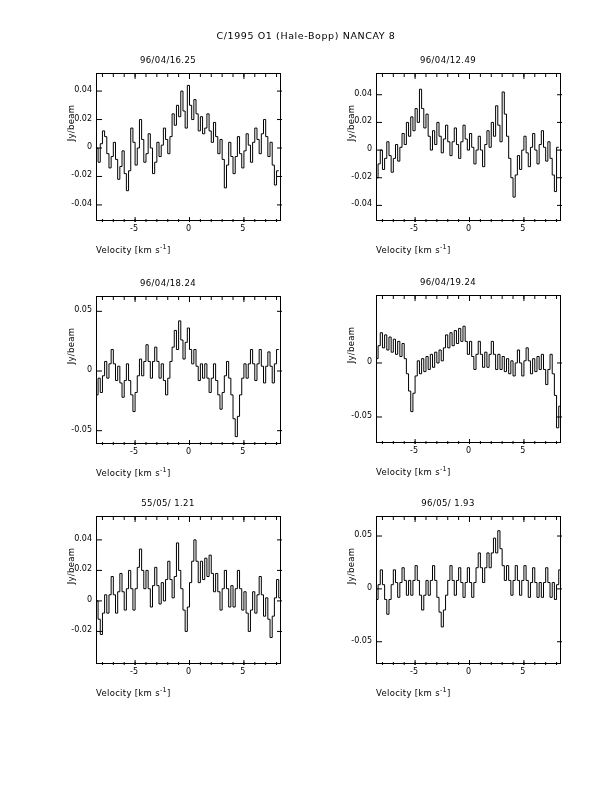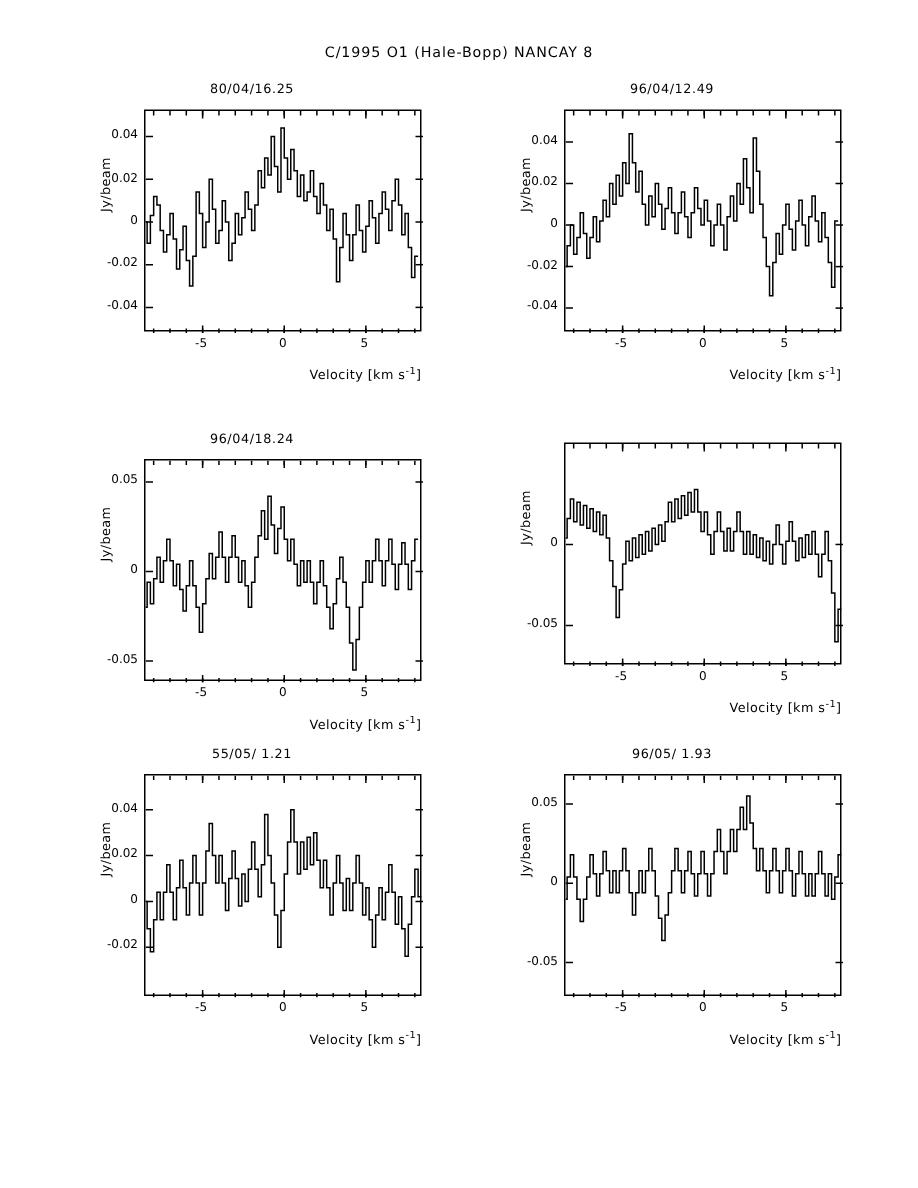--- a/index.html
+++ b/index.html
@@ -61,21 +61,21 @@
     transform: rotate(-90deg);
     transform-origin: 40px 10px;
     text-align: center;
     letter-spacing: 0.3px;
   }
   .xlabel {
     position: absolute;
     left: 58px;
     top: 188px;
     width: 185px;
-    text-align: right;
+    text-align: left;
     font-size: 8.5px;
     letter-spacing: 0.3px;
   }
   .xlabel sup {
     font-size: 6.5px;
     vertical-align: super;
   }
   .tick-label-x {
     position: absolute;
     font-size: 8px;
@@ -88,21 +88,21 @@
     text-align: right;
     width: 40px;
   }
 </style>
 </head>
 <body>
 
 <div id="page-title">C/1995 O1 (Hale-Bopp)   NANCAY      8</div>
 
 <div class="panel" style="left:38px; top:55px;">
-  <div class="panel-title">80/04/16.25</div>
+  <div class="panel-title">96/04/16.25</div>
   <div class="ylabel">Jy/beam</div>
   <div class="plot-box">
       <svg width="185" height="148" viewBox="0 0 185 148">
         <line x1="38.088235294117645" y1="148" x2="38.088235294117645" y2="143" stroke="#000" stroke-width="1"></line>
         <line x1="38.088235294117645" y1="0" x2="38.088235294117645" y2="5" stroke="#000" stroke-width="1"></line>
         <line x1="92.5" y1="148" x2="92.5" y2="143" stroke="#000" stroke-width="1"></line>
         <line x1="92.5" y1="0" x2="92.5" y2="5" stroke="#000" stroke-width="1"></line>
         <line x1="146.91176470588235" y1="148" x2="146.91176470588235" y2="143" stroke="#000" stroke-width="1"></line>
         <line x1="146.91176470588235" y1="0" x2="146.91176470588235" y2="5" stroke="#000" stroke-width="1"></line>
         <line x1="5.4411764705882355" y1="148" x2="5.4411764705882355" y2="145" stroke="#000" stroke-width="1"></line>
@@ -225,21 +225,21 @@
 <div class="tick-label-x" style="left: 83.0882px; top: 169px;">-5</div>
     <div class="tick-label-x" style="left: 137.5px; top: 169px;">0</div>
     <div class="tick-label-x" style="left: 191.912px; top: 169px;">5</div>
     <div class="tick-label-y" style="left: 14px; top: 144.402px;">-0.04</div>
     <div class="tick-label-y" style="left: 14px; top: 116.738px;">-0.02</div>
     <div class="tick-label-y" style="left: 14px; top: 89.0748px;">0</div>
     <div class="tick-label-y" style="left: 14px; top: 61.4112px;">0.02</div>
     <div class="tick-label-y" style="left: 14px; top: 33.7477px;">0.04</div>
   </div>
 
-<div class="panel" style="left:38px; top:288px;">
+<div class="panel" style="left:38px; top:278px;">
   <div class="panel-title">96/04/18.24</div>
   <div class="ylabel">Jy/beam</div>
   <div class="plot-box">
       <svg width="185" height="148" viewBox="0 0 185 148">
         <line x1="38.088235294117645" y1="148" x2="38.088235294117645" y2="143" stroke="#000" stroke-width="1"></line>
         <line x1="38.088235294117645" y1="0" x2="38.088235294117645" y2="5" stroke="#000" stroke-width="1"></line>
         <line x1="92.5" y1="148" x2="92.5" y2="143" stroke="#000" stroke-width="1"></line>
         <line x1="92.5" y1="0" x2="92.5" y2="5" stroke="#000" stroke-width="1"></line>
         <line x1="146.91176470588235" y1="148" x2="146.91176470588235" y2="143" stroke="#000" stroke-width="1"></line>
         <line x1="146.91176470588235" y1="0" x2="146.91176470588235" y2="5" stroke="#000" stroke-width="1"></line>
@@ -289,20 +289,21 @@
   <div class="xlabel"><span>Velocity [km s</span><sup>-1</sup><span>]</span></div>
 <div class="tick-label-x" style="left: 83.0882px; top: 169px;">-5</div>
     <div class="tick-label-x" style="left: 137.5px; top: 169px;">0</div>
     <div class="tick-label-x" style="left: 191.912px; top: 169px;">5</div>
     <div class="tick-label-y" style="left: 14px; top: 146.677px;">-0.05</div>
     <div class="tick-label-y" style="left: 14px; top: 87px;">0</div>
     <div class="tick-label-y" style="left: 14px; top: 27.3226px;">0.05</div>
   </div>
 
 <div class="panel" style="left:318px; top:277px;">
+  <div class="panel-title">96/04/19.24</div>
   <div class="ylabel">Jy/beam</div>
   <div class="plot-box">
       <svg width="185" height="148" viewBox="0 0 185 148">
         <line x1="38.088235294117645" y1="148" x2="38.088235294117645" y2="143" stroke="#000" stroke-width="1"></line>
         <line x1="38.088235294117645" y1="0" x2="38.088235294117645" y2="5" stroke="#000" stroke-width="1"></line>
         <line x1="92.5" y1="148" x2="92.5" y2="143" stroke="#000" stroke-width="1"></line>
         <line x1="92.5" y1="0" x2="92.5" y2="5" stroke="#000" stroke-width="1"></line>
         <line x1="146.91176470588235" y1="148" x2="146.91176470588235" y2="143" stroke="#000" stroke-width="1"></line>
         <line x1="146.91176470588235" y1="0" x2="146.91176470588235" y2="5" stroke="#000" stroke-width="1"></line>
         <line x1="5.4411764705882355" y1="148" x2="5.4411764705882355" y2="145" stroke="#000" stroke-width="1"></line>

